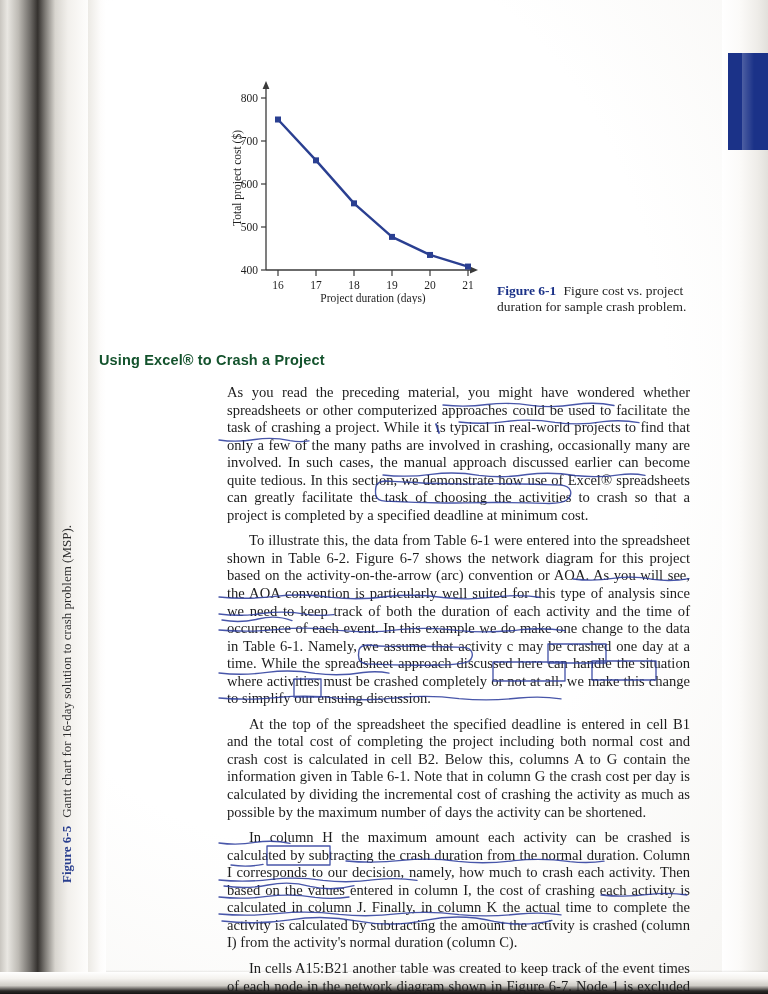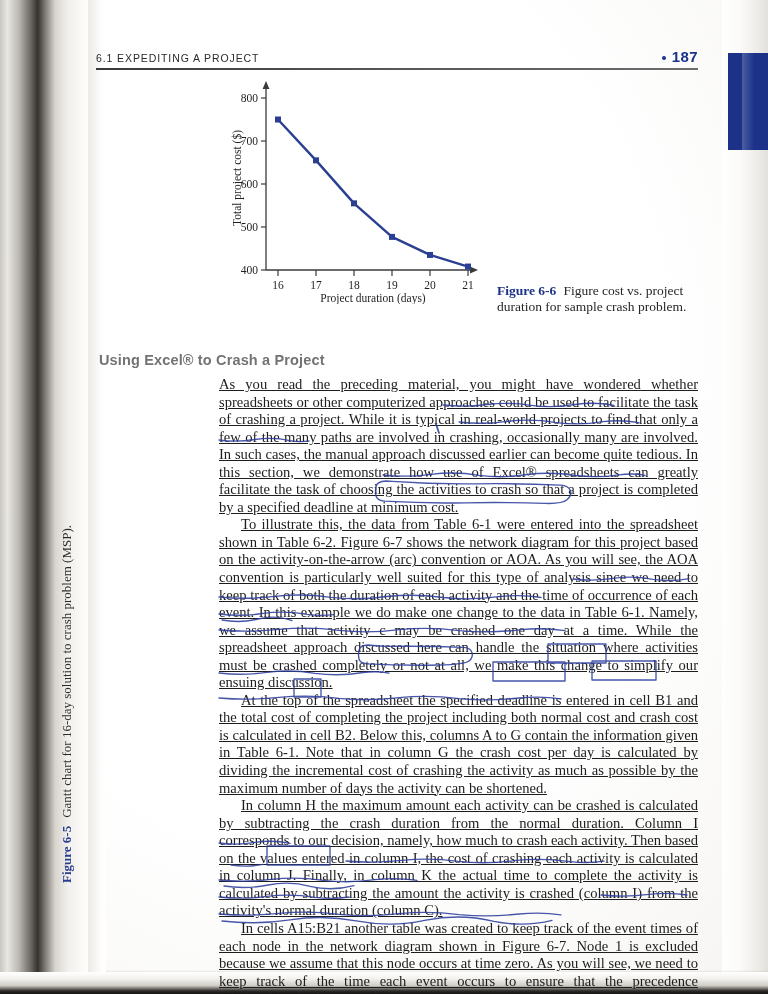--- a/index.html
+++ b/index.html
@@ -145,36 +145,36 @@
     margin-right: 7px;
   }
 
   
   .sec-head {
     position: absolute;
     left: 99px; top: 352px;
     font-family: "Liberation Sans", sans-serif;
     font-size: 14.5px;
     font-weight: bold;
-    color: #737373;
+    color: #14532d;
     letter-spacing: .15px;
   }
 
   
   .body-col {
     position: absolute;
     left: 219px; top: 376px;
     width: 479px;
     font-family: "Liberation Serif", serif;
     font-size: 14.6px;
     line-height: 17.55px;
     color: #1d1d1d;
     text-align: justify;
   }
-  .body-col p { margin: 0; text-decoration: underline; }
+  .body-col p { margin: 8px; }
   .body-col p.ind { text-indent: 22px; }
 
   
   .side-caption {
     position: absolute;
     left: -168px;
     top: 640px;
     width: 470px;
     transform: rotate(-90deg);
     transform-origin: center center;
@@ -207,29 +207,20 @@
   <div class="paper-tone"></div>
   <div class="right-curl"></div>
   <div class="gutter-shadow"></div>
   <div class="page-left-edge"></div>
   <div class="page-bottom-edge2"></div>
   <div class="page-bottom-edge"></div>
 
   <div class="bleed-tab"></div>
   <div class="bleed-tab-spine"></div>
 
-  <div class="running-head">
-    <div class="rh-row">
-      <div class="rh-title">6.1  EXPEDITING A PROJECT</div>
-      <div>
-        <span class="rh-bullet"></span><span class="rh-page">187</span>
-      </div>
-    </div>
-    <div class="rh-rule"></div>
-  </div>
 
   <div class="figure-wrap">
     <svg class="chart-svg" width="252" height="226" viewBox="0 0 252 226">
 
       <line x1="38" y1="8" x2="38" y2="192" stroke="#3a3a3a" stroke-width="1.3"></line>
       <polygon points="38,3 34.6,11 41.4,11" fill="#3a3a3a"></polygon>
       <line x1="38" y1="192" x2="246" y2="192" stroke="#3a3a3a" stroke-width="1.3"></line>
       <polygon points="250,192 242,188.6 242,195.4" fill="#3a3a3a"></polygon>
 
       <g stroke="#3a3a3a" stroke-width="1.2">
@@ -274,21 +265,21 @@
         <rect x="85" y="79.35" width="6" height="6"></rect>
         <rect x="123" y="122.35" width="6" height="6"></rect>
         <rect x="161" y="155.89" width="6" height="6"></rect>
         <rect x="199" y="173.95" width="6" height="6"></rect>
         <rect x="237" y="185.56" width="6" height="6"></rect>
       </g>
     </svg>
   </div>
 
   <div class="fig-caption">
-    <span class="fig-num">Figure 6-6</span><span>Figure cost vs. project duration for sample crash problem.</span>
+    <span class="fig-num">Figure 6-1</span><span>Figure cost vs. project duration for sample crash problem.</span>
   </div>
 
   <div class="sec-head">Using Excel® to Crash a Project</div>
 
   <div class="body-col">
     <p>As you read the preceding material, you might have wondered whether spreadsheets or other computerized approaches could be used to facilitate the task of crashing a project. While it is typical in real-world projects to find that only a few of the many paths are involved in crashing, occasionally many are involved. In such cases, the manual approach discussed earlier can become quite tedious. In this section, we demonstrate how use of Excel® spreadsheets can greatly facilitate the task of choosing the activities to crash so that a project is completed by a specified deadline at minimum cost.</p>
     <p class="ind">To illustrate this, the data from Table 6-1 were entered into the spreadsheet shown in Table 6-2. Figure 6-7 shows the network diagram for this project based on the activity-on-the-arrow (arc) convention or AOA. As you will see, the AOA convention is particularly well suited for this type of analysis since we need to keep track of both the duration of each activity and the time of occurrence of each event. In this example we do make one change to the data in Table 6-1. Namely, we assume that activity c may be crashed one day at a time. While the spreadsheet approach discussed here can handle the situation where activities must be crashed completely or not at all, we make this change to simplify our ensuing discussion.</p>
     <p class="ind">At the top of the spreadsheet the specified deadline is entered in cell B1 and the total cost of completing the project including both normal cost and crash cost is calculated in cell B2. Below this, columns A to G contain the information given in Table 6-1. Note that in column G the crash cost per day is calculated by dividing the incremental cost of crashing the activity as much as possible by the maximum number of days the activity can be shortened.</p>
     <p class="ind">In column H the maximum amount each activity can be crashed is calculated by subtracting the crash duration from the normal duration. Column I corresponds to our decision, namely, how much to crash each activity. Then based on the values entered in column I, the cost of crashing each activity is calculated in column J. Finally, in column K the actual time to complete the activity is calculated by subtracting the amount the activity is crashed (column I) from the activity's normal duration (column C).</p>
     <p class="ind">In cells A15:B21 another table was created to keep track of the event times of each node in the network diagram shown in Figure 6-7. Node 1 is excluded because we assume that this node occurs at time zero. As you will see, we need to keep track of the time each event occurs to ensure that the precedence relationships in the network</p>

